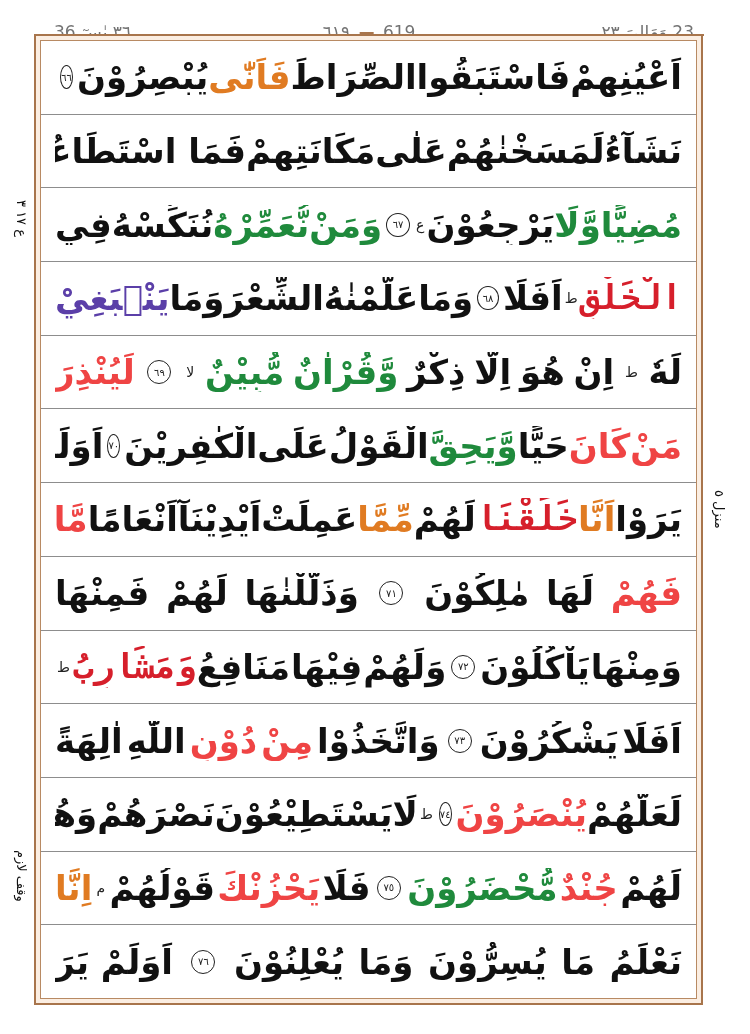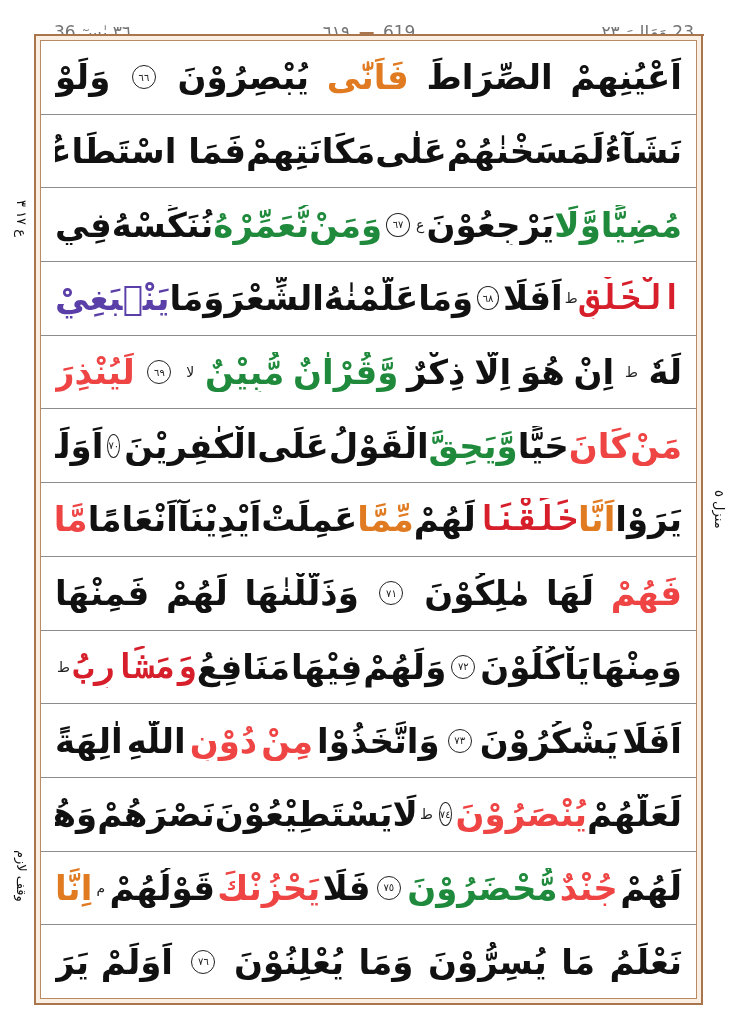--- a/index.html
+++ b/index.html
@@ -62,20 +62,21 @@
 <div class="margin-mark mm-ruku">ع ١٧ ٣</div>
 <div class="margin-mark mm-manzil">منزل ٥</div>
 <div class="margin-mark mm-waqf">وقف لازم</div>
 
 <div class="frame-outer">
   <div class="frame-inner">
     <div class="rows" id="rows">
         <div class="row">
           <div class="line-text">
             <span class="w">اَعْيُنِهِمْ</span>
+            <span class="w">فَاسْتَبَقُوا</span>
             <span class="w">الصِّرَاطَ</span>
             <span class="w c-orange">فَاَنّٰى</span>
             <span class="w">يُبْصِرُوْنَ</span>
             <span class="ayah">٦٦</span>
             <span class="w">وَلَوْ</span>
           </div>
         </div>
         <div class="row">
           <div class="line-text">
             <span class="w">نَشَآءُ</span>

